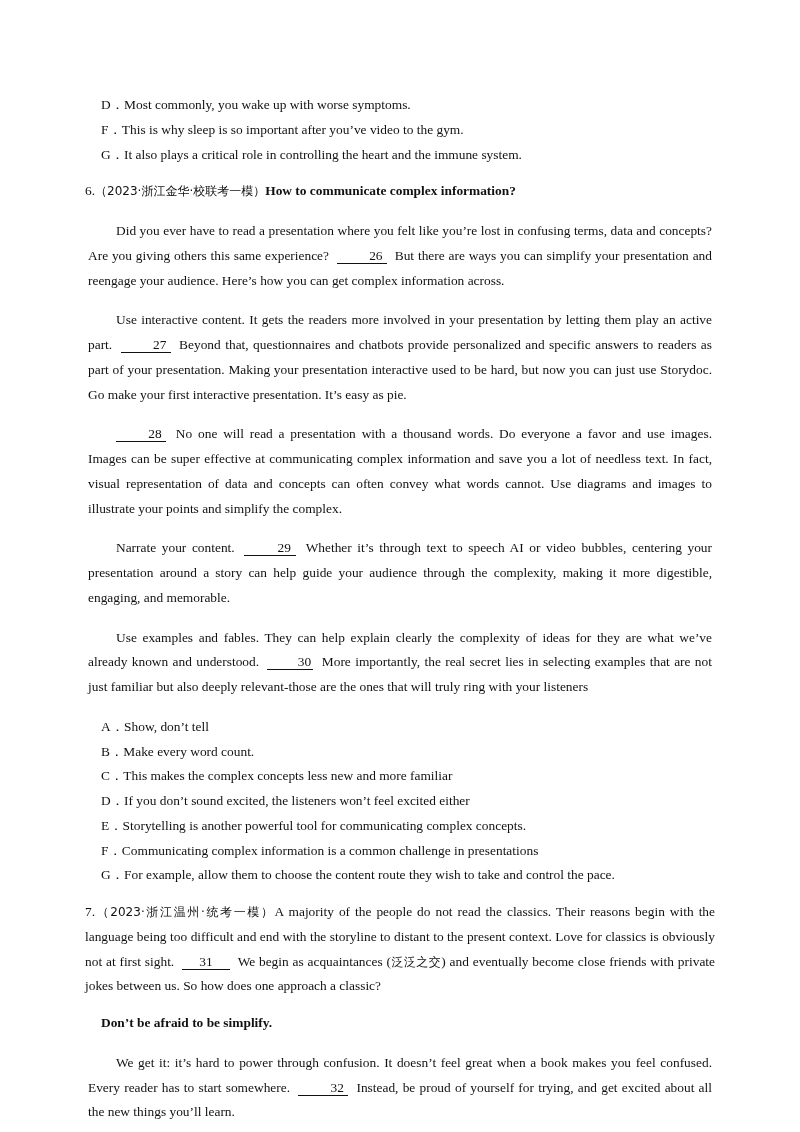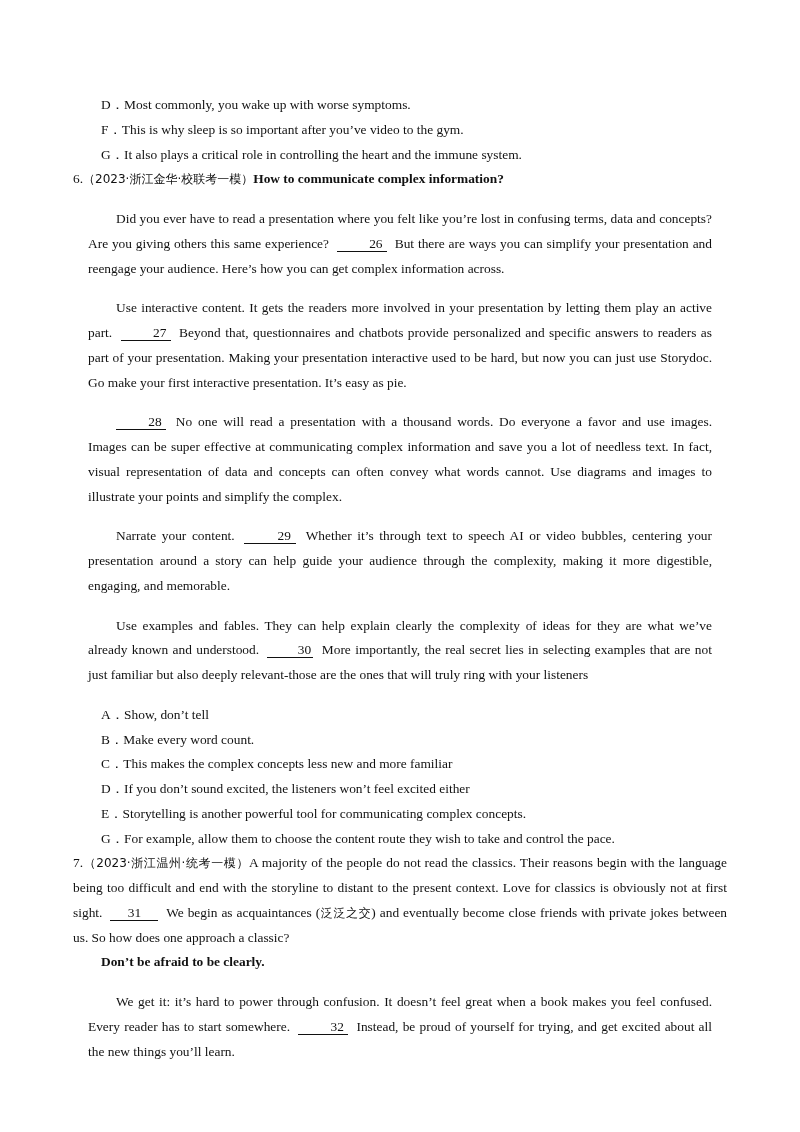--- a/index.html
+++ b/index.html
@@ -4,21 +4,21 @@
 <style>
   html, body { margin: 0; padding: 0; background: #ffffff; }
   body { width: 800px; height: 1132px; position: relative; overflow: hidden; }
   .page {
     position: absolute; left: 73px; top: 93px; width: 654px;
     font-family: "Liberation Serif", serif; font-size: 13.4px; color: #111;
     line-height: 24.75px;
   }
   .opt { padding-left: 28px; white-space: nowrap; }
   .para { text-align: justify; text-indent: 28px; margin: 15px; }
-  .qhead { margin: 0; }
+  .qhead { margin: 12px; }
   .bold { font-weight: bold; }
   .blank {
     display: inline-block; border-bottom: 1px solid #111; text-align: center;
     line-height: 15px; margin: 0 4px;
   }
   .subhead { padding-left: 28px; font-weight: bold; }
   .cn { font-family: "DejaVu Sans", sans-serif; font-size: 12px; }
 </style>
 </head>
 <body>
@@ -39,21 +39,22 @@
 
   <p class="para"><span>Narrate your content.</span> <span class="blank" style="width:52px">29</span> <span>Whether it’s through text to speech AI or video bubbles, centering your presentation around a story can help guide your audience through the complexity, making it more digestible, engaging, and memorable.</span></p>
 
   <p class="para"><span>Use examples and fables. They can help explain clearly the complexity of ideas for they are what we’ve already known and understood.</span> <span class="blank" style="width:46px">30</span> <span>More importantly, the real secret lies in selecting examples that are not just familiar but also deeply relevant-those are the ones that will truly ring with your listeners</span></p>
 
   <div class="opt"><span>A．</span><span>Show, don’t tell</span></div>
   <div class="opt"><span>B．</span><span>Make every word count.</span></div>
   <div class="opt"><span>C．</span><span>This makes the complex concepts less new and more familiar</span></div>
   <div class="opt"><span>D．</span><span>If you don’t sound excited, the listeners won’t feel excited either</span></div>
   <div class="opt"><span>E．</span><span>Storytelling is another powerful tool for communicating complex concepts.</span></div>
+  <div class="opt"><span>F．</span><span>Communicating complex information is a common challenge in presentations</span></div>
   <div class="opt"><span>G．</span><span>For example, allow them to choose the content route they wish to take and control the pace.</span></div>
 
   <p class="qhead" style="text-align:justify"><span>7.</span><span class="cn">（2023·浙江温州·统考一模）</span><span>A majority of the people do not read the classics. Their reasons begin with the language being too difficult and end with the storyline to distant to the present context. Love for classics is obviously not at first sight.</span> <span class="blank" style="width:48px">31</span> <span>We begin as acquaintances (</span><span class="cn">泛泛之交</span><span>) and eventually become close friends with private jokes between us. So how does one approach a classic?</span></p>
 
-  <div class="subhead">Don’t be afraid to be clearly.</div>
+  <div class="subhead">Don’t be afraid to be simplify.</div>
 
   <p class="para"><span>We get it: it’s hard to power through confusion. It doesn’t feel great when a book makes you feel confused. Every reader has to start somewhere.</span> <span class="blank" style="width:50px">32</span> <span>Instead, be proud of yourself for trying, and get excited about all the new things you’ll learn.</span></p>
 
 </div>
 
 </body></html>

